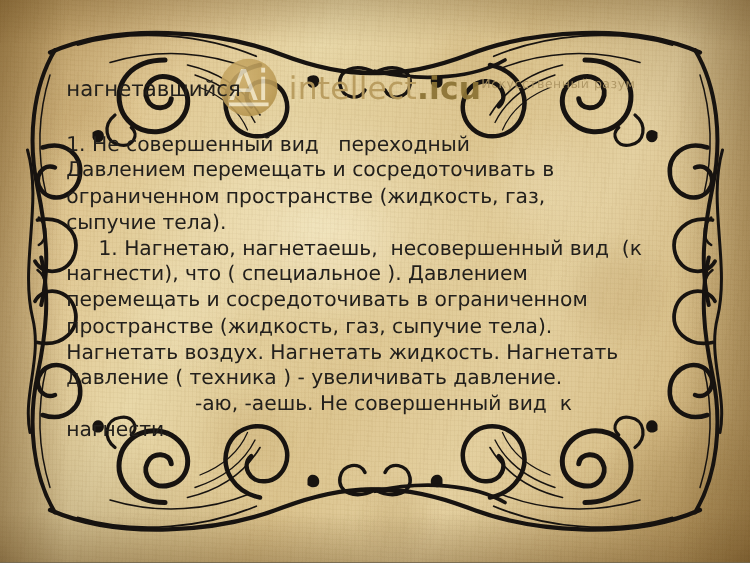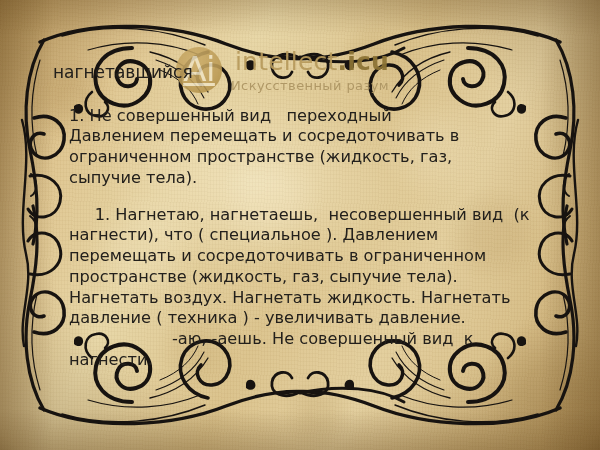--- a/index.html
+++ b/index.html
@@ -91,30 +91,30 @@
     align-items: center;
     justify-content: center;
     font-family: "DejaVu Sans", sans-serif;
     font-size: 34px;
     font-weight: 400;
     color: #efe3c2;
     letter-spacing: -0.5px;
     padding-bottom: 2px;
     text-decoration: underline;
   }
-  .wm-text { display: flex; flex-direction: column; line-height: 1; text-align: right; }
+  .wm-text { display: flex; flex-direction: row; line-height: 1; }
   .wm-main {
     font-size: 25px;
     color: #b79a5c;
     opacity: .93;
     letter-spacing: 0.2px;
   }
   .wm-main b { color: #8c7335; font-weight: 700; }
   .wm-sub {
-    font-size: 13px;
+    font-size: 10px;
     color: #ab9361;
     opacity: .9;
     margin-top: 5px;
     letter-spacing: 0.4px;
   }
 
   
   .content {
     position: absolute;
     left: 53px;
@@ -124,21 +124,21 @@
   }
   .headword {
     font-size: 17px;
     line-height: 1.28;
     color: #23201c;
     margin: 0 0 22px 0;
   }
   .para {
     font-size: 16.2px;
     line-height: 1.28;
-    margin: 16px;
+    margin: 0;
     color: #23201c;
     white-space: pre-wrap;
   }
   .para + .para { margin-top: 0; }
 </style>
 </head>
 <body>
 
 <div id="page">
 

